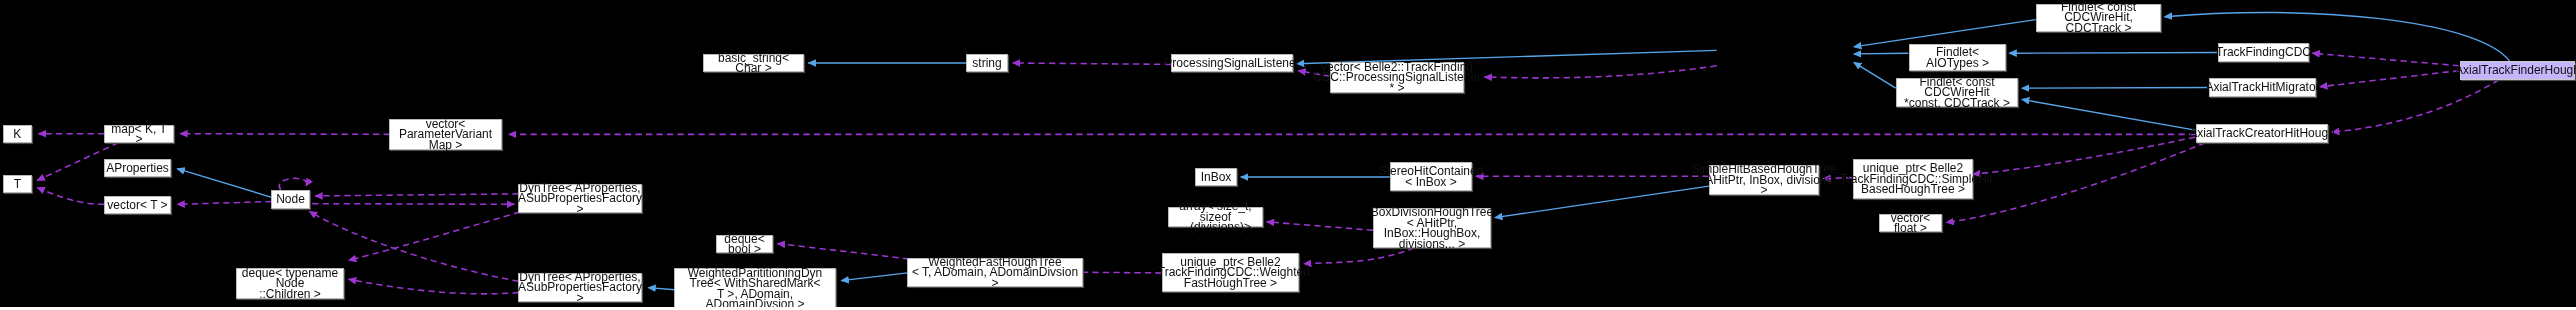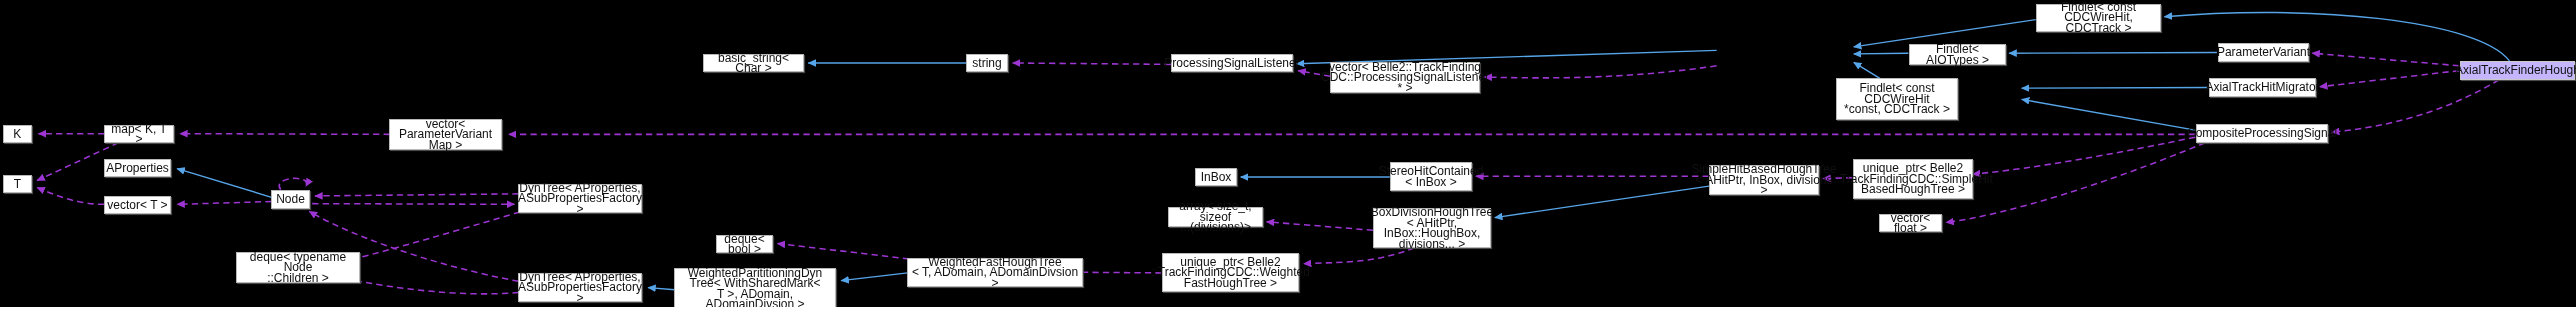--- a/index.html
+++ b/index.html
@@ -76,59 +76,59 @@
   </svg>
 
   <div class="node" style="left:2.8px;top:125px;width:29px;height:18px">K</div>
   <div class="node" style="left:104px;top:125px;width:70px;height:18px">map&lt; K, T &gt;</div>
   <div class="node" style="left:2.8px;top:175px;width:29px;height:18px">T</div>
   <div class="node" style="left:104px;top:159px;width:67px;height:18px">AProperties</div>
   <div class="node" style="left:104px;top:196px;width:67px;height:18px">vector&lt; T &gt;</div>
   <div class="node" style="left:389px;top:119px;width:113px;height:31px">vector&lt; ParameterVariant
 Map &gt;</div>
   <div class="node" style="left:271px;top:190px;width:39px;height:19px">Node</div>
-  <div class="node" style="left:236px;top:252px;width:124px;height:31px">deque&lt; typename Node
+  <div class="node" style="left:236px;top:268px;width:108px;height:31px">deque&lt; typename Node
 ::Children &gt;</div>
   <div class="node" style="left:518px;top:184px;width:124px;height:29px">DynTree&lt; AProperties,
 ASubPropertiesFactory &gt;</div>
   <div class="node" style="left:518px;top:273px;width:124px;height:29px">DynTree&lt; AProperties,
 ASubPropertiesFactory &gt;</div>
   <div class="node" style="left:674px;top:268px;width:162px;height:41px">WeightedParititioningDyn
 Tree&lt; WithSharedMark&lt;
 T &gt;, ADomain, ADomainDivsion &gt;</div>
   <div class="node" style="left:716px;top:235px;width:57px;height:18px">deque&lt; bool &gt;</div>
   <div class="node" style="left:907px;top:258px;width:176px;height:29px">WeightedFastHoughTree
 &lt; T, ADomain, ADomainDivsion &gt;</div>
   <div class="node" style="left:1162px;top:253px;width:137px;height:39px">unique_ptr&lt; Belle2
 ::TrackFindingCDC::Weighted
 FastHoughTree &gt;</div>
   <div class="node" style="left:703px;top:54px;width:101px;height:18px">basic_string&lt; Char &gt;</div>
   <div class="node" style="left:966px;top:54px;width:42px;height:18px">string</div>
   <div class="node" style="left:1171px;top:54px;width:122px;height:18px">ProcessingSignalListener</div>
-  <div class="node" style="left:1330px;top:62px;width:150px;height:31px">vector&lt; Belle2::TrackFinding
+  <div class="node" style="left:1330px;top:62px;width:134px;height:31px">vector&lt; Belle2::TrackFinding
 CDC::ProcessingSignalListener * &gt;</div>
   <div class="node" style="left:2036px;top:3.5px;width:125px;height:28px">Findlet&lt; const CDCWireHit,
 CDCTrack &gt;</div>
-  <div class="node" style="left:1909px;top:44px;width:97px;height:21px">Findlet&lt; AIOTypes &gt;</div>
-  <div class="node" style="left:1836px;top:78px;width:122px;height:42px">Findlet&lt; const CDCWireHit
+  <div class="node" style="left:1909px;top:44px;width:97px;height:27px">Findlet&lt; AIOTypes &gt;</div>
+  <div class="node" style="left:1896px;top:78px;width:122px;height:29px">Findlet&lt; const CDCWireHit
 *const, CDCTrack &gt;</div>
   <div class="node" style="left:1195px;top:168px;width:42px;height:18px">InBox</div>
   <div class="node" style="left:1168px;top:207px;width:95px;height:20px">array&lt; size_t, sizeof
 ...(divisions)&gt;</div>
   <div class="node" style="left:1390px;top:162px;width:82px;height:29px">StereoHitContained
 &lt; InBox &gt;</div>
   <div class="node" style="left:1373px;top:208px;width:118px;height:40px">BoxDivisionHoughTree
 &lt; AHitPtr, InBox::HoughBox,
 divisions... &gt;</div>
   <div class="node" style="left:1709px;top:165px;width:110px;height:30px">SimpleHitBasedHoughTree
 &lt; AHitPtr, InBox, divisions &gt;</div>
   <div class="node" style="left:1853px;top:159px;width:120px;height:40px">unique_ptr&lt; Belle2
 ::TrackFindingCDC::SimpleHit
 BasedHoughTree &gt;</div>
   <div class="node" style="left:1879px;top:214px;width:63px;height:18px">vector&lt; float &gt;</div>
-  <div class="node" style="left:2218px;top:43px;width:91px;height:19px">ParameterVariant</div>
+  <div class="node" style="left:2218px;top:43px;width:91px;height:19px">TrackFindingCDC</div>
   <div class="node" style="left:2209px;top:78px;width:107px;height:19px">AxialTrackHitMigrator</div>
-  <div class="node" style="left:2196px;top:124px;width:132px;height:19px">CompositeProcessingSignal</div>
+  <div class="node" style="left:2196px;top:124px;width:132px;height:19px">AxialTrackCreatorHitHough</div>
   <div class="node hl" style="left:2460px;top:61px;width:115px;height:19px">AxialTrackFinderHough</div>
 
   <div class="bottom-strip"></div>
 </div>
 
 
 </body></html>

